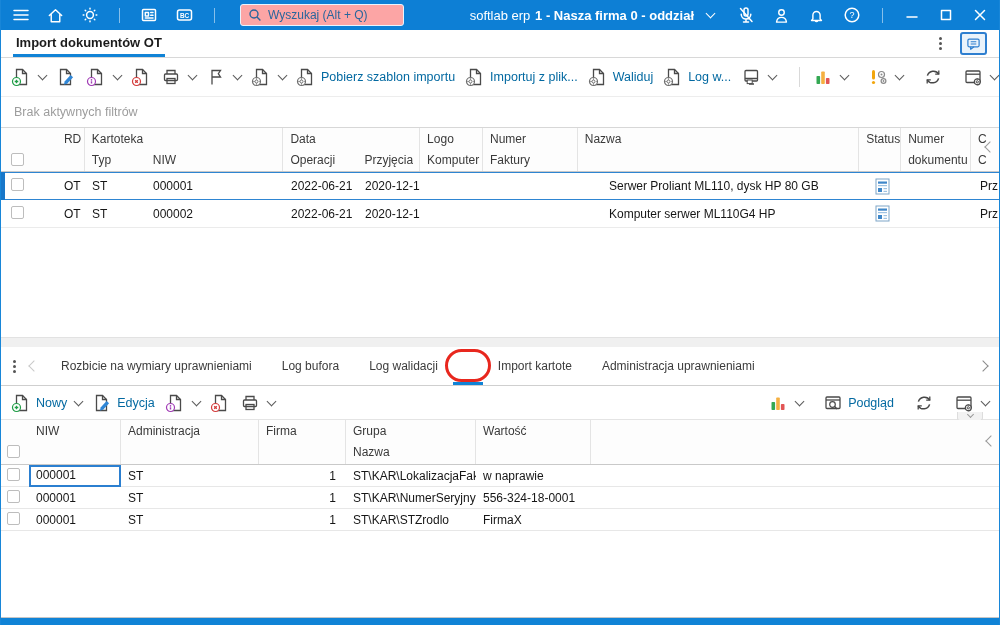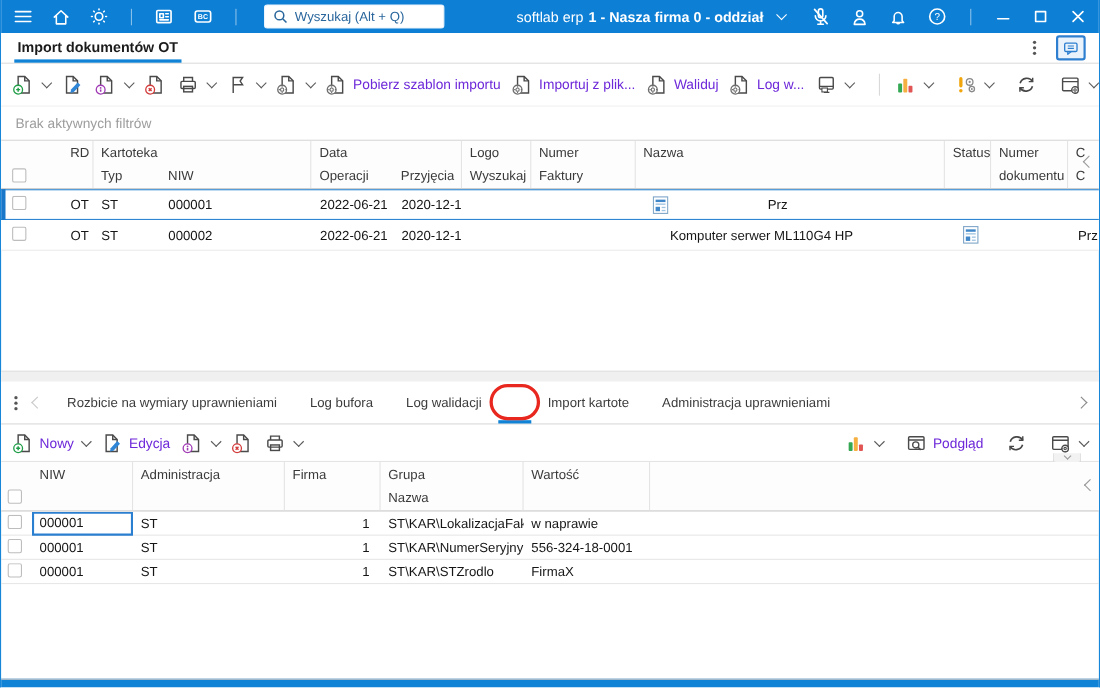--- a/index.html
+++ b/index.html
@@ -12,21 +12,21 @@
   .wht{fill:none;stroke:#fff;stroke-width:1.5;stroke-linecap:round;stroke-linejoin:round}
   .chev{width:7px;height:7px;border-right:1.4px solid #5a5a5a;border-bottom:1.4px solid #5a5a5a;
     display:inline-block;transform:rotate(45deg);margin:-3px 0 0 3px}
   .chev.w{border-color:#fff}
   .cb{width:13px;height:13px;border:1px solid #bdbdbd;background:#fff;border-radius:2px;display:inline-block}
 
   
   .topbar{top:0;height:30px;background:#0d7fd5;display:flex;align-items:center;padding:0 10px;color:#fff}
   .tbgrp{display:flex;align-items:center;gap:15px}
   .sepv{width:1px;height:15px;background:rgba(255,255,255,.5);margin:0 4px}
-  .searchbox{display:flex;align-items:center;gap:6px;background:#ffffff;border:1px solid #e9f4fd;
+  .searchbox{display:flex;align-items:center;gap:6px;background:#fca5a5;border:1px solid #e9f4fd;
     border-radius:3px;height:22px;width:164px;padding:0 7px;margin-left:6px}
   .searchbox input{border:0;outline:0;background:transparent;width:120px;font-size:12px;color:#29669c;
     font-family:"Liberation Sans",sans-serif}
   .searchbox input::placeholder{color:#29669c;opacity:1}
   .brand{position:absolute;left:50%;transform:translateX(-50%);font-size:13px}
   .tbright{margin-left:auto;display:flex;align-items:center;gap:16px;font-size:13px}
   .company{display:flex;align-items:center;gap:10px;font-weight:bold;cursor:default;margin-right:6px}
 
   
   .tabrow{top:30px;height:28px;background:#fff;border-bottom:1px solid #d8d8d8;display:flex;align-items:center;padding:0 12px}
@@ -35,21 +35,21 @@
   .tabrow-right{margin-left:auto;display:flex;align-items:center;gap:16px}
   .kebab{display:inline-flex;flex-direction:column;gap:2px;padding:2px}
   .kebab i{width:3px;height:3px;background:#555;border-radius:50%}
   .chatbtn{width:27px;height:23px;border:2px solid #2e7fd0;background:#eaf3fb;border-radius:3px;
     display:flex;align-items:center;justify-content:center}
 
   
   .toolbar{display:flex;align-items:center;padding:0 10px;background:#fff}
   .toolbar1{top:58px;height:39px;border-bottom:1px solid #ededed}
   .toolbar2{top:386px;height:34px;border-bottom:1px solid #e4e4e4}
-  .titem{display:flex;align-items:center;gap:5px;margin-right:10px;font-size:12.5px;color:#6d28d9;white-space:nowrap}
+  .titem{display:flex;align-items:center;gap:5px;margin-right:10px;font-size:12.5px;color:#0369a1;white-space:nowrap}
   .tright{margin-left:auto;display:flex;align-items:center;gap:10px}
   .tsep{width:1px;height:20px;background:#d9d9d9;margin:0 3px}
 
   
   .filterrow{top:97px;height:30px;display:flex;align-items:center;padding:0 13px;font-size:12.5px;color:#9d9d9d;background:#fff}
 
   
   .g1head{top:127px;height:45px;display:flex;background:#fdfdfd;border-top:1px solid #d7d7d7;
     border-bottom:1px solid #c9c9c9;font-size:12px;color:#3a3a3a}
   .hcol{height:100%}
@@ -384,21 +384,21 @@
     </div>
     <div class="hcol bR" style="width:137px">
       <div class="hl">Data</div>
       <div class="hl p0">
           <span class="sub" style="width:74px">Operacji</span>
           <span class="sub">Przyjęcia</span>
         </div>
     </div>
     <div class="hcol bR" style="width:63px">
       <div class="hl">Logo</div>
-        <div class="hl">Wyszukaj</div>
+        <div class="hl">Komputer</div>
     </div>
     <div class="hcol bR" style="width:95px">
       <div class="hl">Numer</div>
         <div class="hl">Faktury</div>
     </div>
     <div class="hcol bR" style="width:282px">
       <div class="hl">Nazwa</div>
         <div class="hl"></div>
     </div>
     <div class="hcol bR" style="width:42px">
@@ -419,20 +419,21 @@
   <div class="g1body abs">
     <div class="grow sel">
       <span class="rc" style="width:56px;padding-left:10px"><span class="cb"></span></span>
       <span class="rc" style="width:28px">OT</span>
       <span class="rc" style="width:61px">ST</span>
       <span class="rc" style="width:138px">000001</span>
       <span class="rc" style="width:74px">2022-06-21</span>
       <span class="rc" style="width:63px">2020-12-1</span>
       <span class="rc" style="width:63px"></span>
       <span class="rc" style="width:95px"></span>
+      <span class="rc" style="width:282px;padding-left:30px">Serwer Proliant ML110, dysk HP 80 GB</span>
       <span class="rc cen" style="width:42px">
           <svg width="15" height="17" viewBox="0 0 15 17">
             <rect x="1" y="1" width="13" height="15" fill="#fff" stroke="#7fa6c8"></rect>
             <rect x="3" y="3.5" width="9" height="2.2" fill="#3f87c9"></rect>
             <rect x="3" y="7" width="9" height="1.2" fill="#9fc3e2"></rect>
             <rect x="3" y="10" width="4" height="4" fill="#3f87c9"></rect>
             <rect x="8.5" y="10" width="3.5" height="1.2" fill="#9fc3e2"></rect>
             <rect x="8.5" y="12.8" width="3.5" height="1.2" fill="#9fc3e2"></rect>
           </svg>
         </span>

